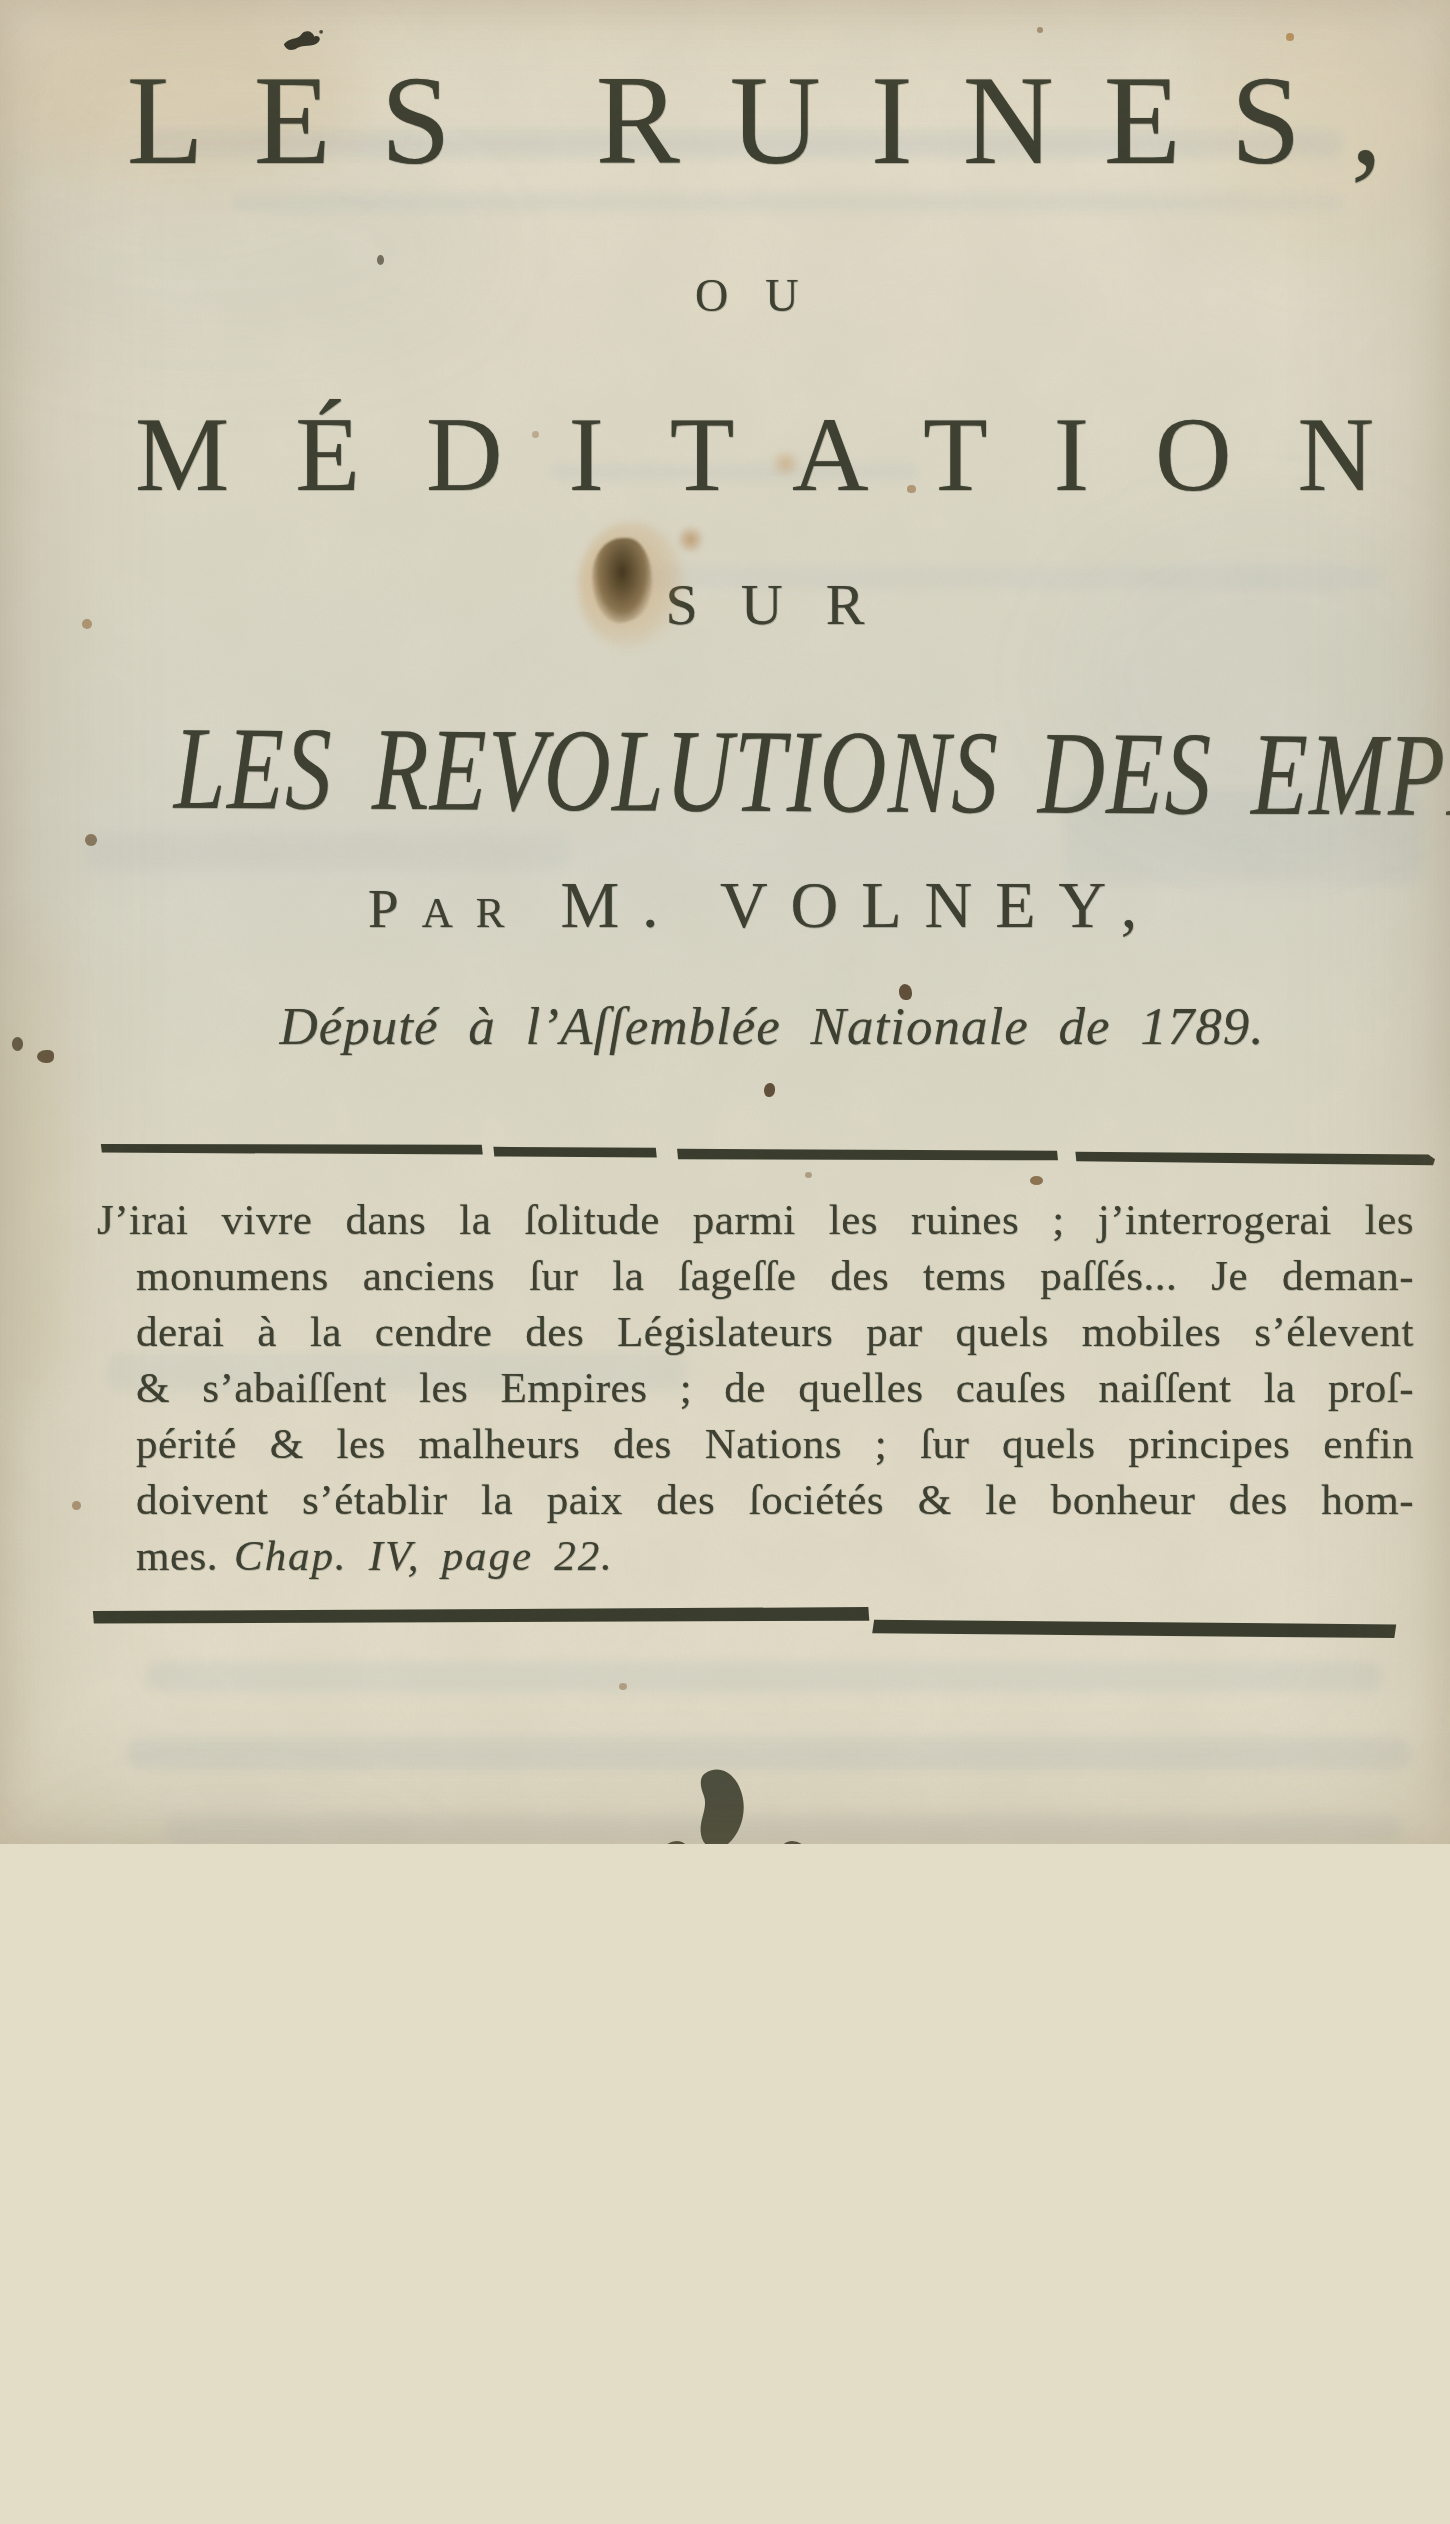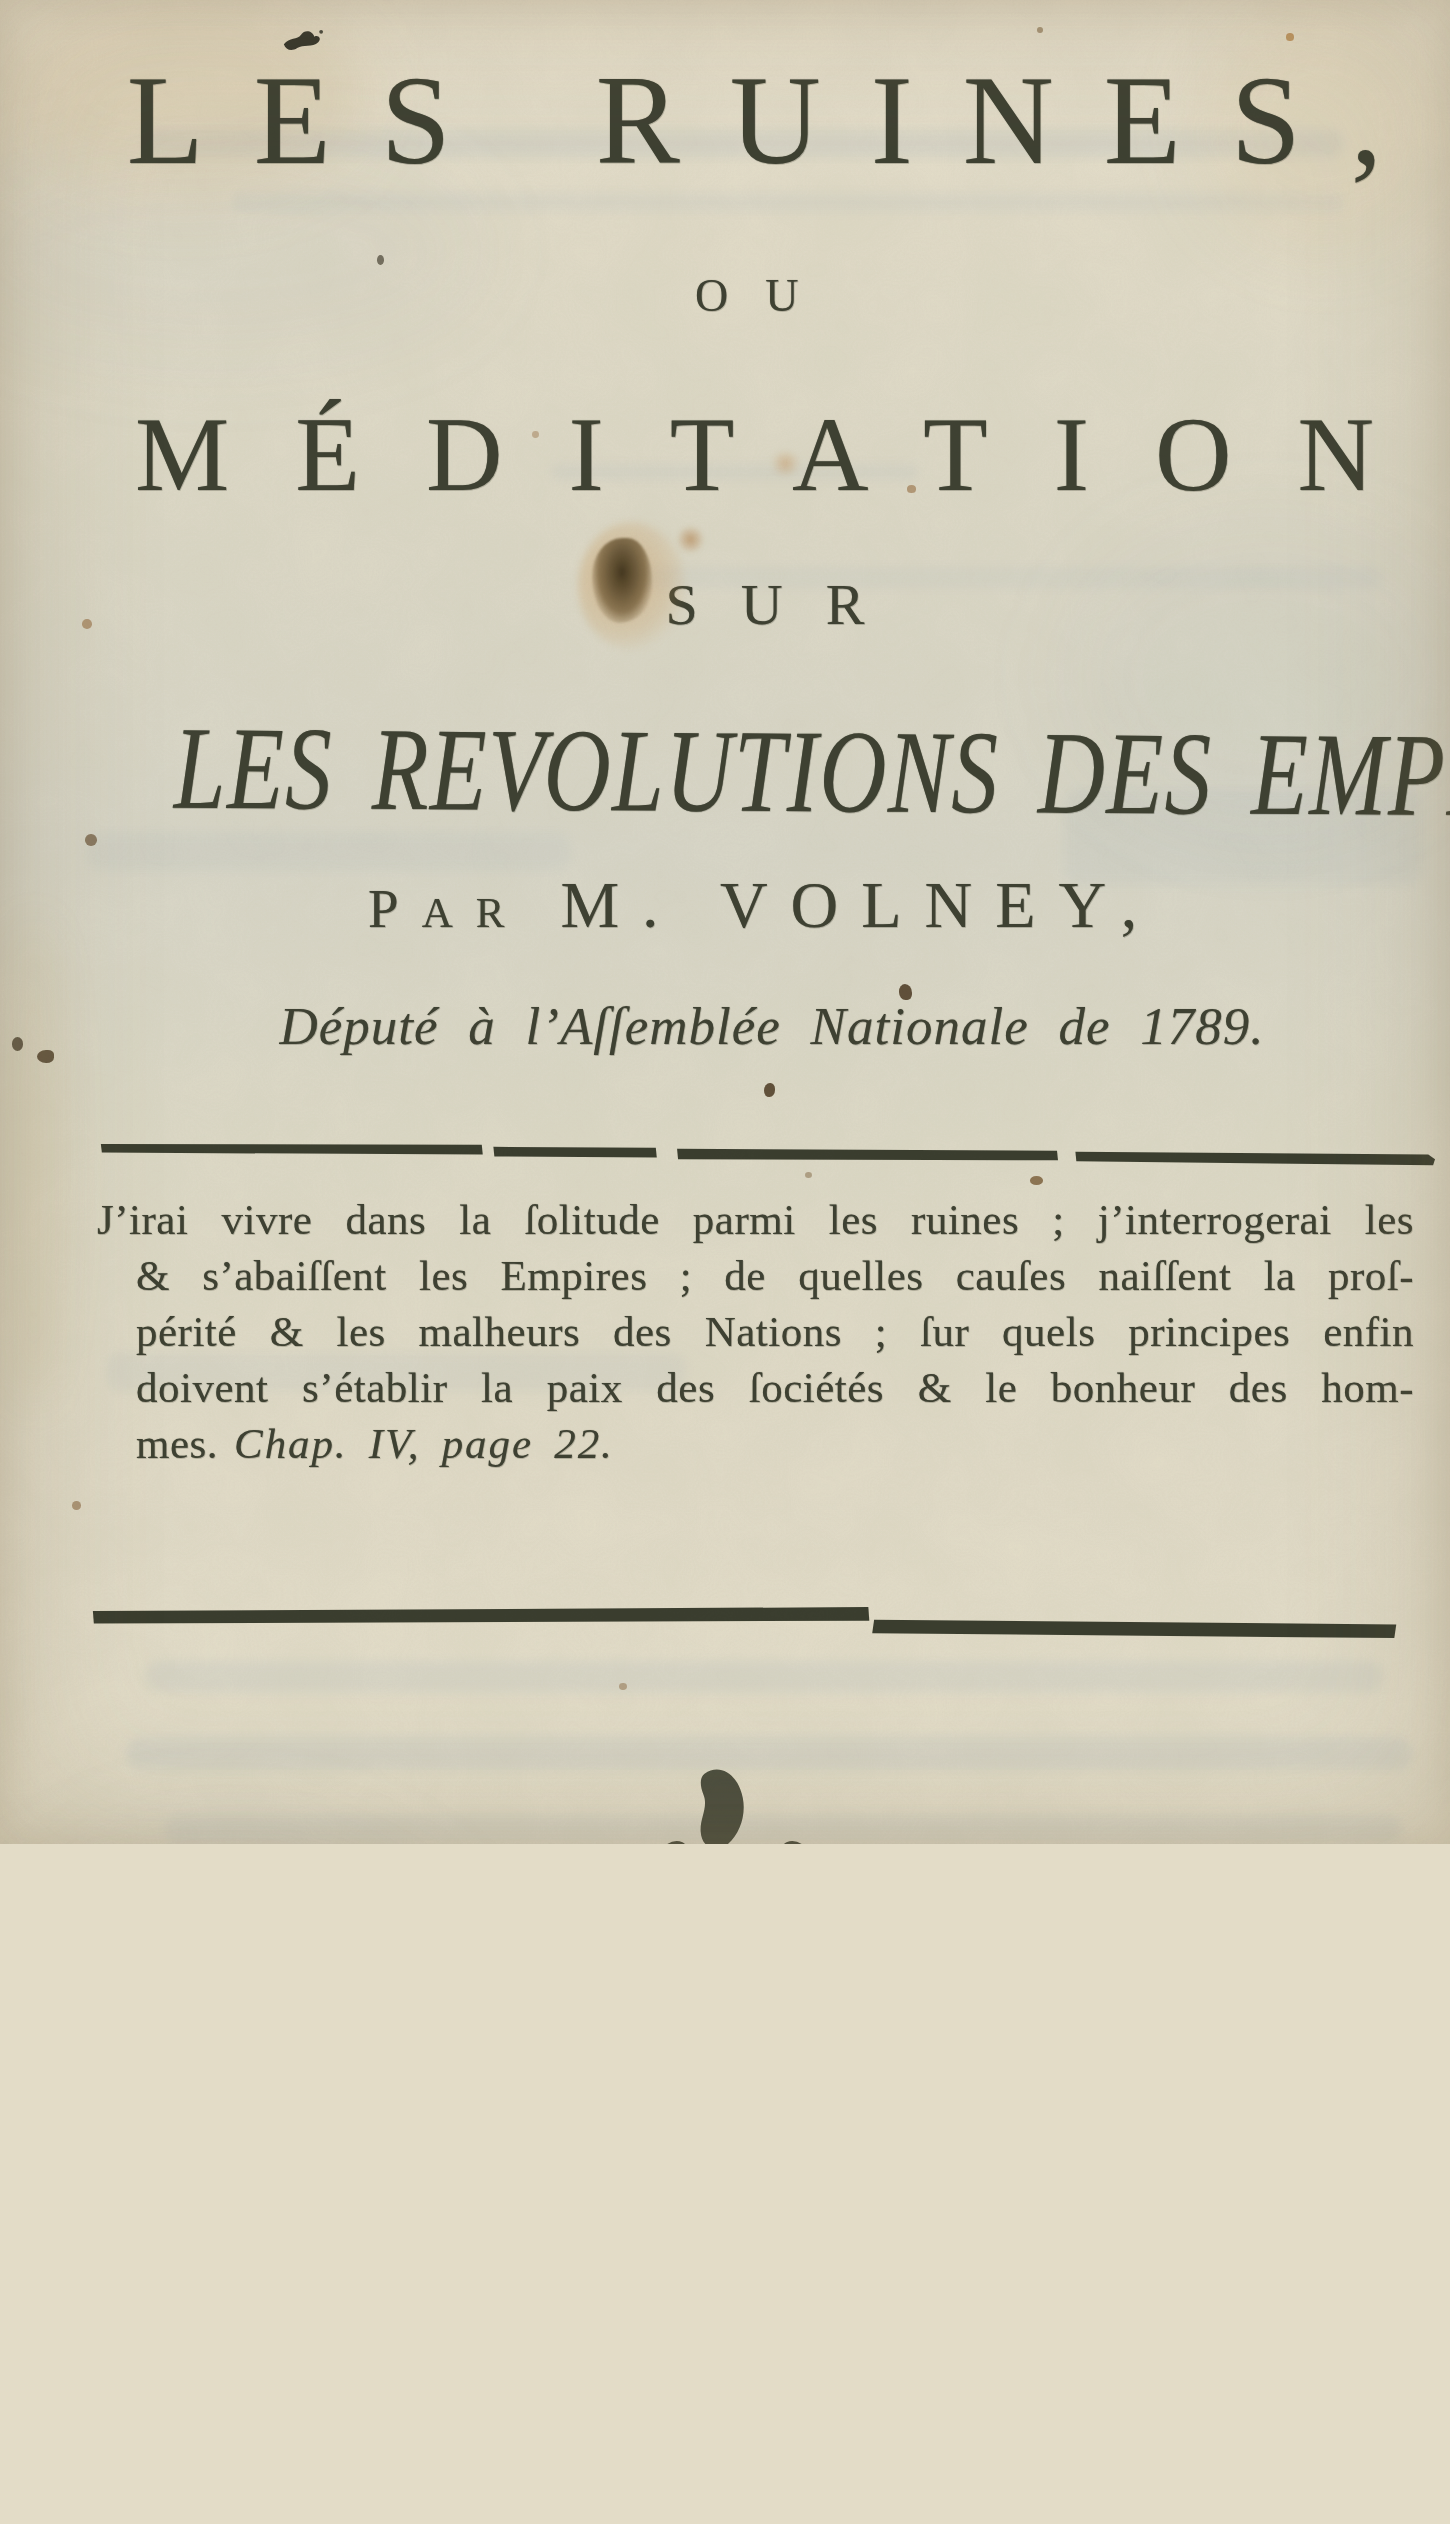--- a/index.html
+++ b/index.html
@@ -86,20 +86,22 @@
     <g fill="#3b3e2f">
       <path d="M4,5 L398,6 L399,16 L5,14 Z"></path>
       <path d="M410,8 L578,9 L579,19 L411,18 Z"></path>
       <path d="M600,10 L993,12 L994,22 L601,21 Z"></path>
       <path d="M1012,13 L1377,16 L1384,21 L1382,27 L1013,23 Z"></path>
     </g>
   </svg>
 
   <div class="epigraph ink">
     <div class="eline">J’irai vivre dans la ſolitude parmi les ruines ; j’interrogerai les</div>
+    <div class="eline ind">monumens anciens ſur la ſageſſe des tems paſſés... Je deman-</div>
+    <div class="eline ind">derai à la cendre des Législateurs par quels mobiles s’élevent</div>
     <div class="eline ind">&amp; s’abaiſſent les Empires ; de quelles cauſes naiſſent la proſ-</div>
     <div class="eline ind">périté &amp; les malheurs des Nations ; ſur quels principes enfin</div>
     <div class="eline ind">doivent s’établir la paix des ſociétés &amp; le bonheur des hom-</div>
     <div class="eline ind last"><span>mes.</span> <span class="cit">Chap. IV, page 22.</span></div>
   </div>
 
   <svg class="abs" style="left:89px;top:1605px;" width="1315" height="39" viewBox="0 0 1360 40">
     <g fill="#3b3e2f">
       <path d="M4,6 L806,2 L807,16 L5,19 Z"></path>
       <path d="M812,15 L1352,20 L1350,34 L810,29 Z"></path>

